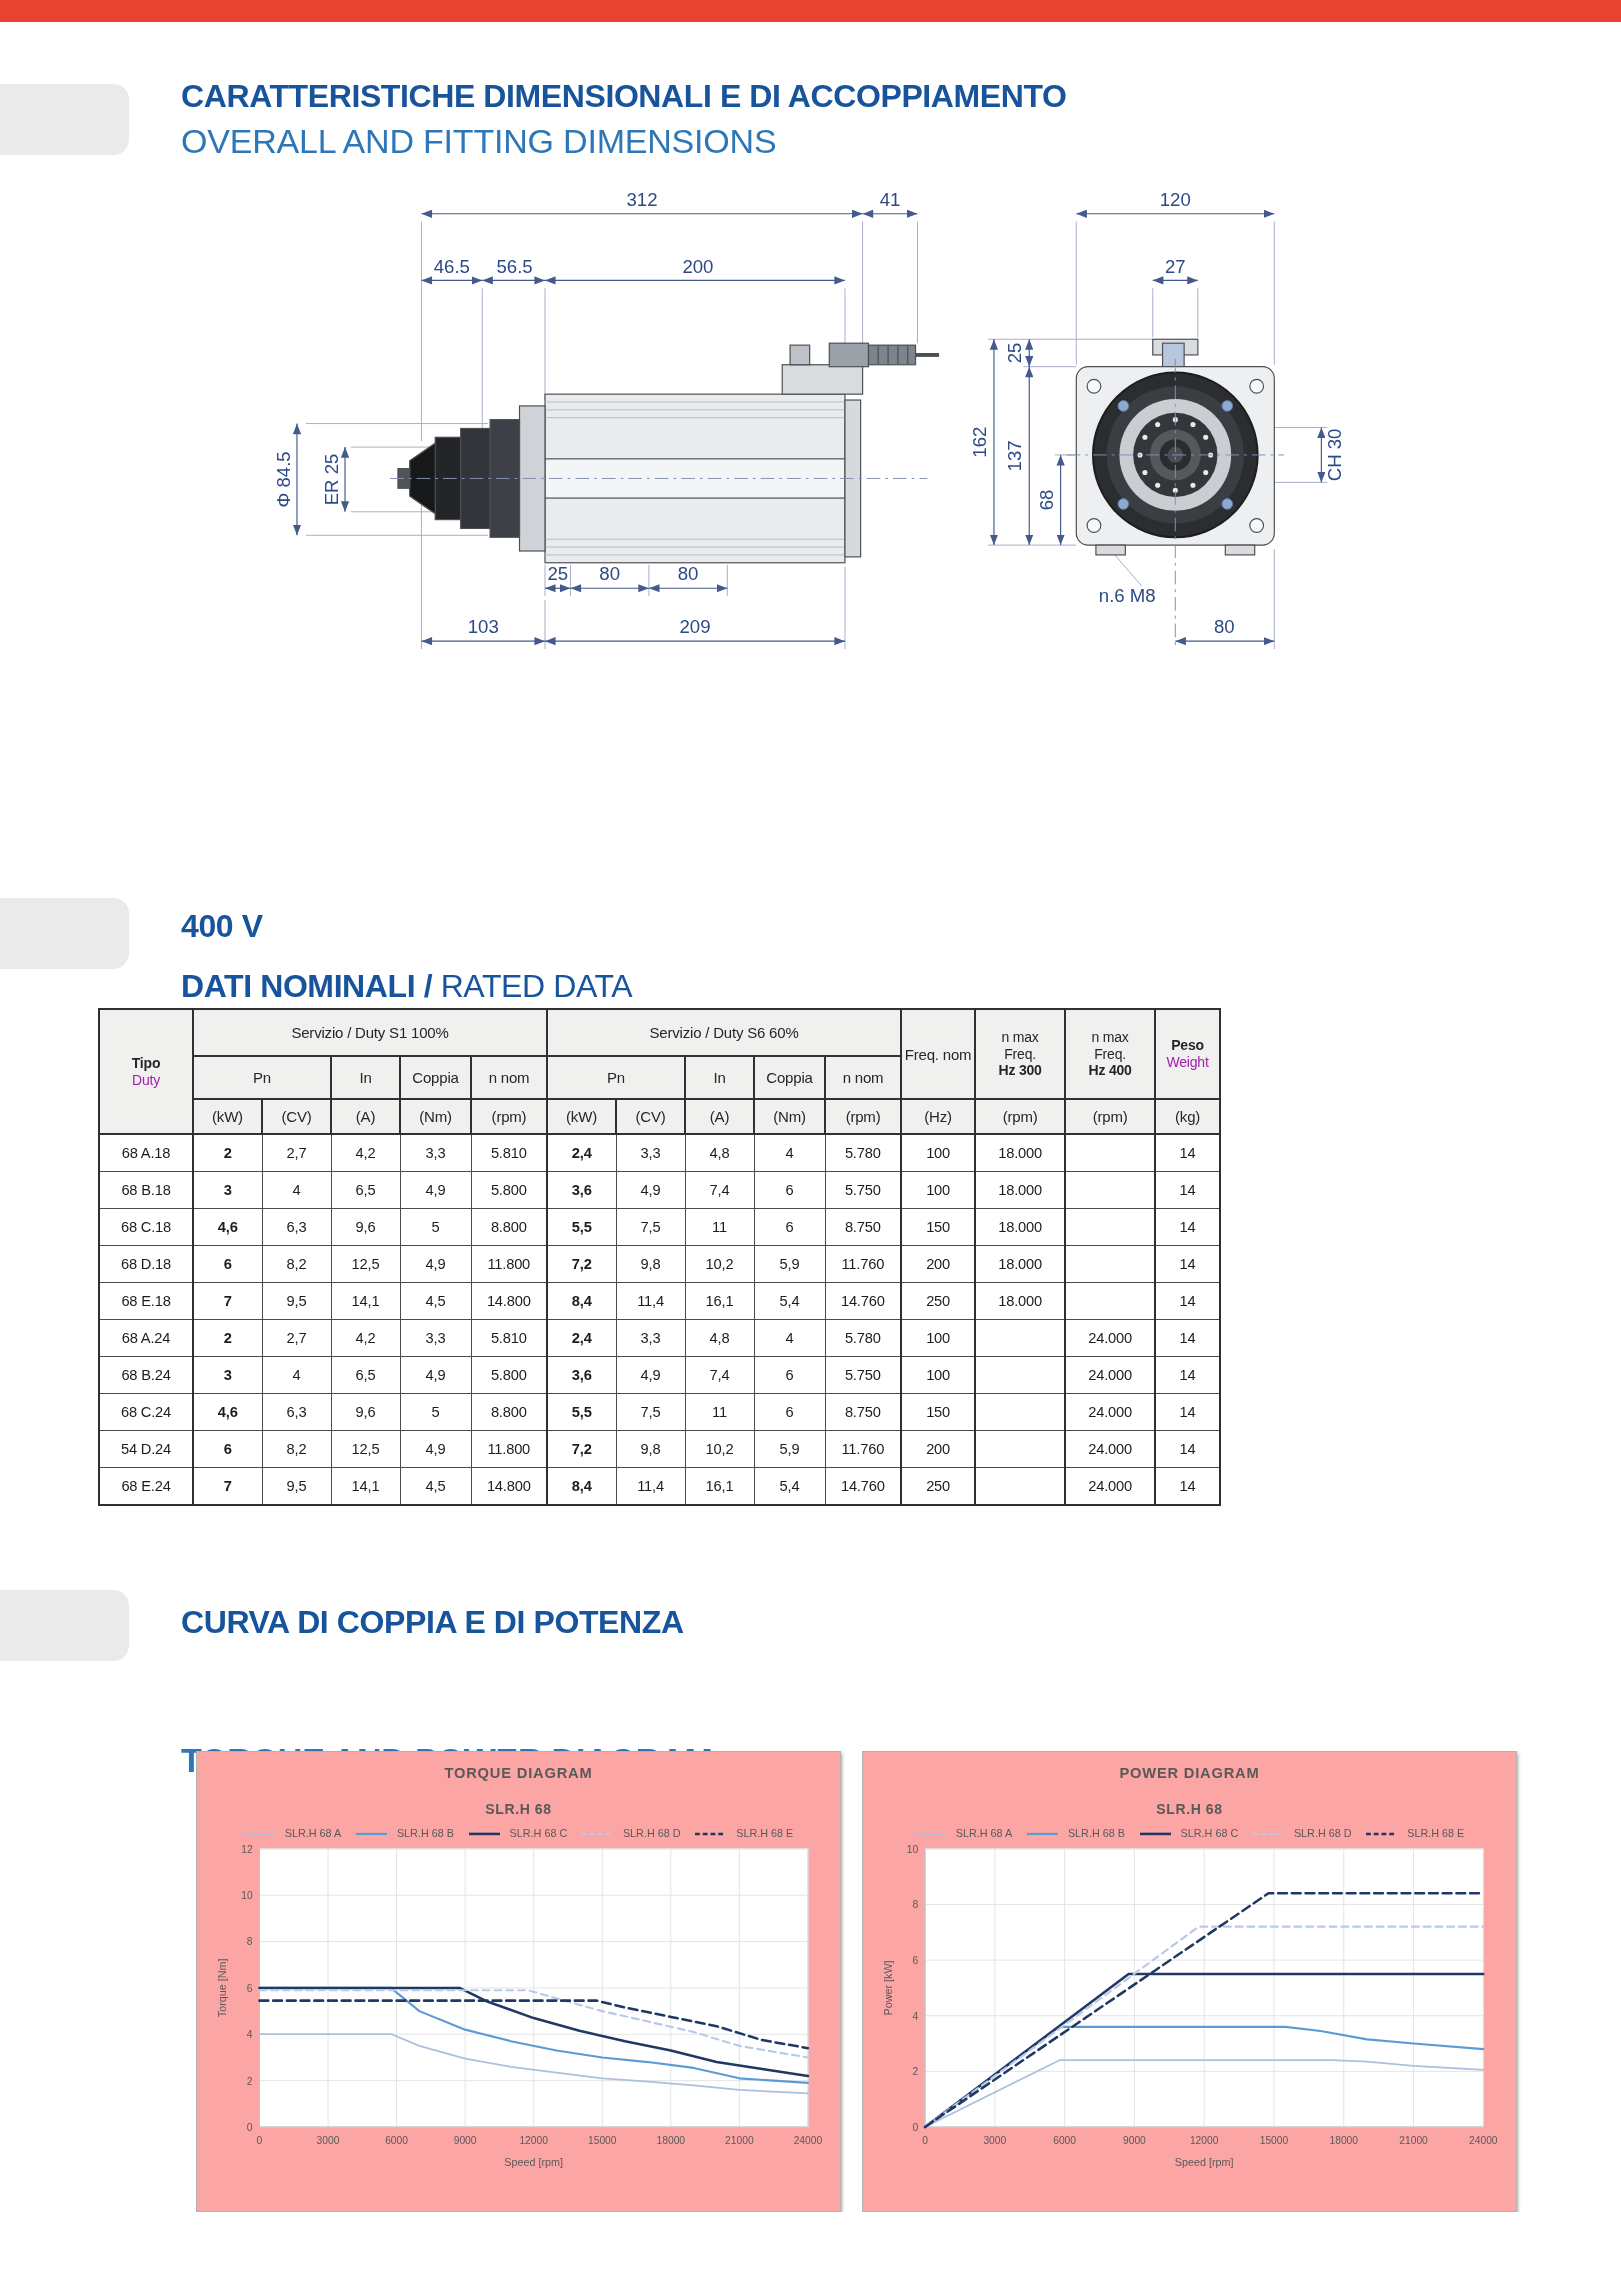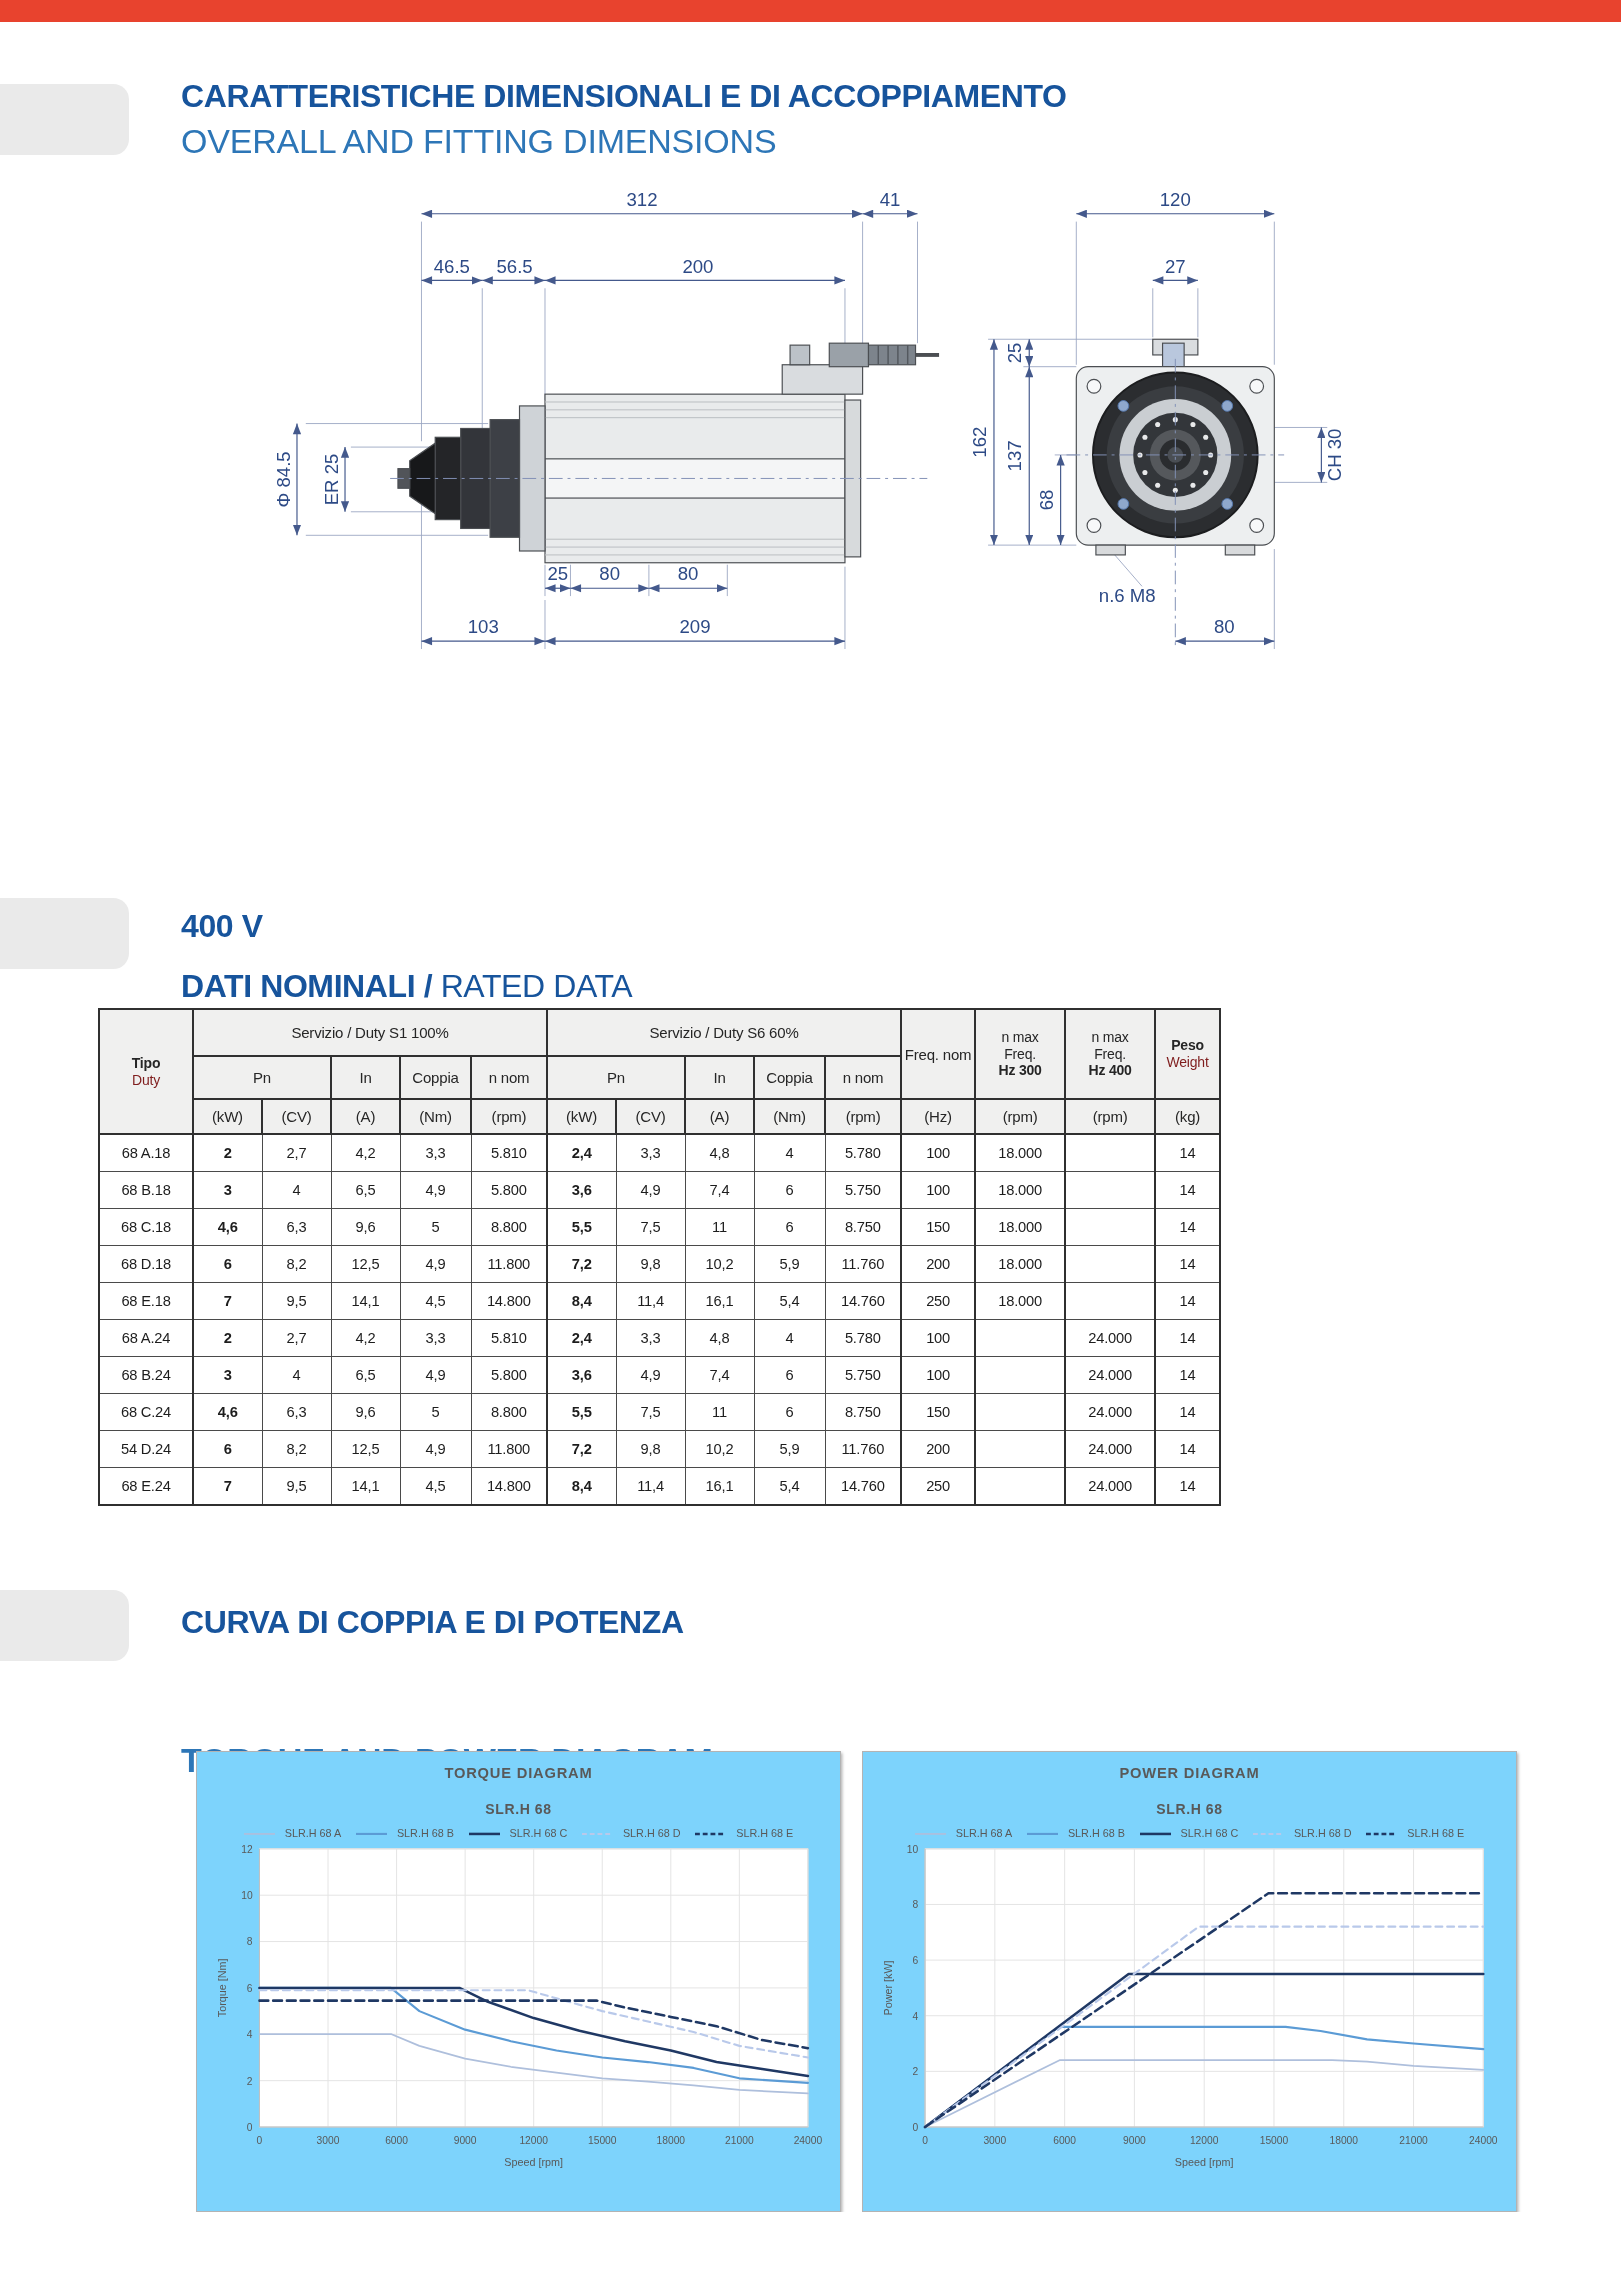--- a/index.html
+++ b/index.html
@@ -28,24 +28,24 @@
            font-weight:normal;font-size:14.7px;letter-spacing:-0.2px;}
   table.rt thead th{background:#f0f0ef;border:2px solid #303030;font-size:15px;color:#262626;}
   table.rt thead tr.r1 th{height:45px;}
   table.rt thead tr.r2 th{height:41px;}
   table.rt thead tr.r3 th{height:33px;}
   table.rt tbody td{height:36px;background:#fff;}
   table.rt tbody tr:first-child td{border-top:2.9px solid #2f2f2f;}
   table.rt .gl{border-left:2.9px solid #2f2f2f !important;}
   table.rt .b{font-weight:bold;}
   .hl1{font-weight:bold;}
-  .hl2{font-weight:normal;color:#7f1d1d;}
+  .hl2{font-weight:normal;color:#a21caf;}
   .hsmall{font-size:14px;line-height:16.7px;display:block;}
   
-  .chart-box{position:absolute;background:#7dd3fc;border:1px solid #b3b3b3;
+  .chart-box{position:absolute;background:#fca5a5;border:1px solid #b3b3b3;
              box-shadow:1.5px 2px 2.9px rgba(0,0,0,.3);text-align:center;}
   .chart-title{font-size:14.7px;font-weight:bold;color:#595959;letter-spacing:0.8px;padding-top:12.7px;}
   .chart-sub{font-size:14px;font-weight:bold;color:#595959;letter-spacing:0.6px;margin-top:20px;text-align:center;}
   .legend{display:flex;justify-content:center;align-items:center;gap:14.7px;margin-top:10.8px;
           font-size:10.8px;color:#595959;}
   .legend .it{display:flex;align-items:center;gap:10px;}
   .plot{margin-top:2px;}
   .tick{font-family:"Liberation Sans",sans-serif;font-size:10.5px;fill:#595959;}
   .axlab{font-family:"Liberation Sans",sans-serif;font-size:11px;fill:#595959;}
   .pagenum{position:absolute;left:43px;top:2235px;font-size:19.6px;color:#333;}

